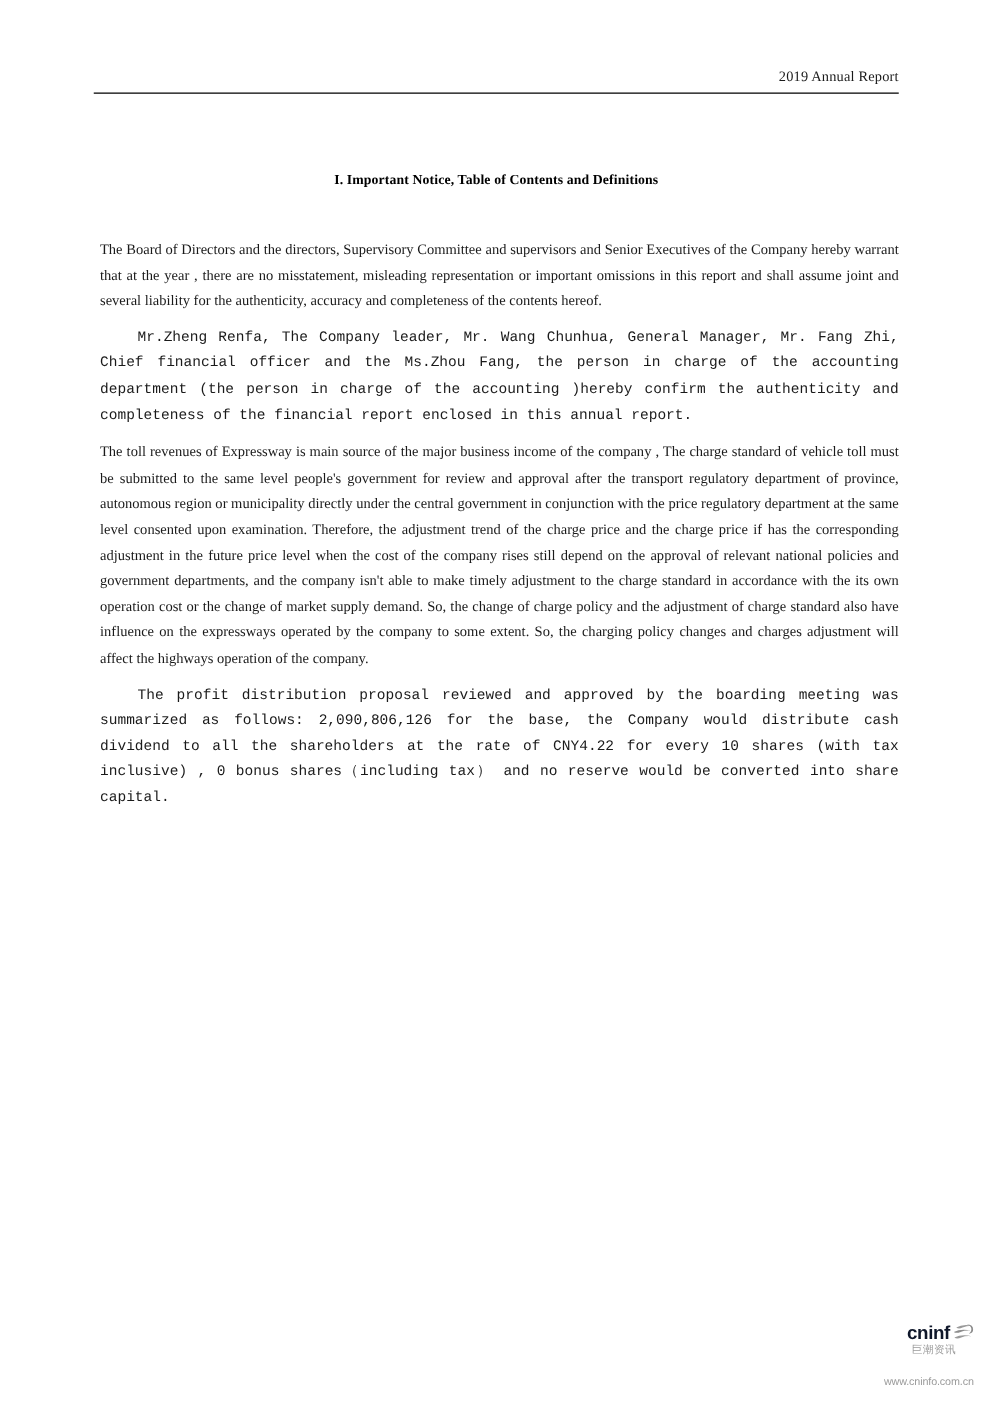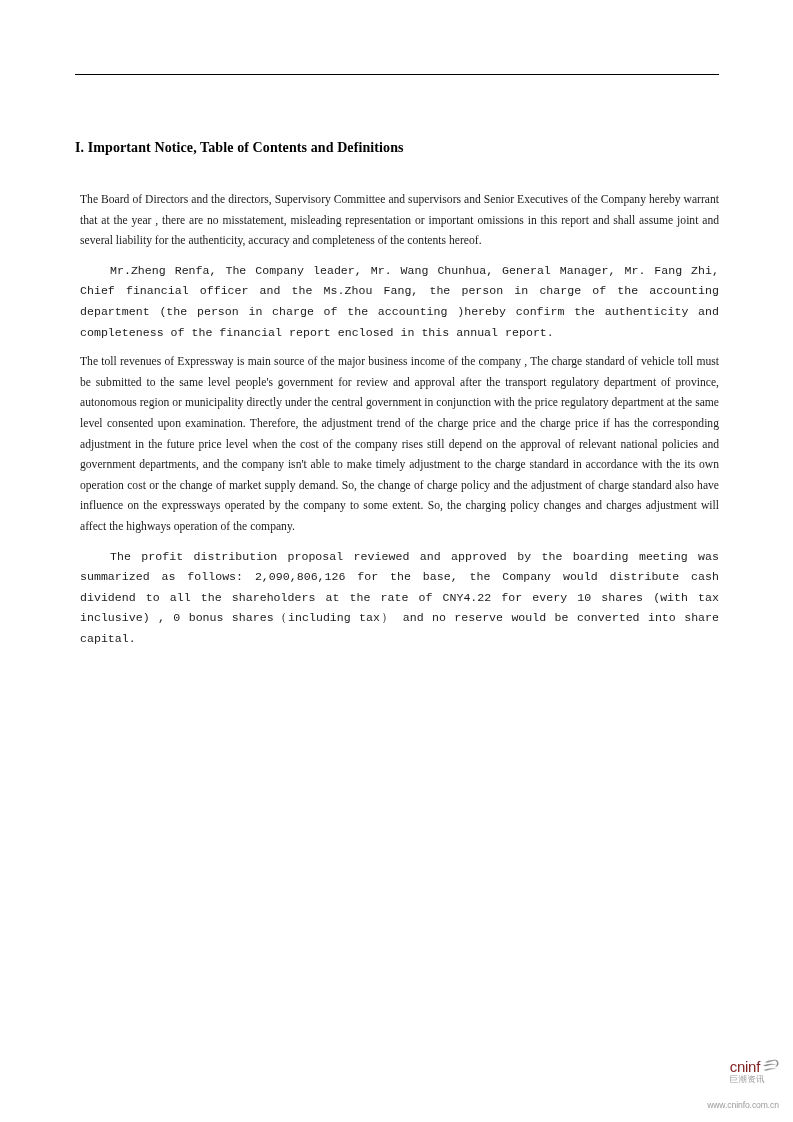--- a/index.html
+++ b/index.html
@@ -43,22 +43,22 @@
     height: 0;
     border-top: 1.4px solid #000000;
   }
 
   
   .doc-title {
     position: absolute;
     left: 75px;
     top: 131px;
     width: 644px;
-    text-align: left;
-    font-size: 14px;
+    text-align: center;
+    font-size: 11px;
     font-weight: bold;
     letter-spacing: 0.1px;
     color: #000000;
   }
 
   
   .body-content {
     position: absolute;
     left: 75px;
     top: 190px;
@@ -95,22 +95,22 @@
   }
   .logo-row {
     display: flex;
     align-items: center;
     justify-content: flex-end;
     gap: 2px;
   }
   .logo-word {
     font-family: "Liberation Sans", "DejaVu Sans", sans-serif;
     font-size: 15px;
-    font-weight: normal;
-    color: #7f1d1d;
+    font-weight: bold;
+    color: #0f172a;
     letter-spacing: -0.3px;
     line-height: 1;
   }
   .logo-mark {
     display: inline-block;
     width: 17px;
     height: 15px;
     flex: 0 0 auto;
   }
   .logo-cn {
@@ -129,20 +129,23 @@
     letter-spacing: -0.1px;
     margin-top: 18px;
     text-align: right;
   }
 </style>
 </head>
 <body>
 
 <div class="page">
 
+  <div class="header">
+    <span class="header-text">2019 Annual Report</span>
+  </div>
   <div class="header-rule"></div>
 
   <h1 class="doc-title">I. Important Notice, Table of Contents and Definitions</h1>
 
   <div class="body-content">
     <p class="para">The Board of Directors and the directors, Supervisory Committee and supervisors and Senior Executives of the Company hereby warrant that at the year , there are no misstatement, misleading representation or important omissions in this report and shall assume joint and several liability for the authenticity, accuracy and completeness of the contents hereof.</p>
     <p class="para indent">Mr.Zheng Renfa, The Company leader, Mr. Wang Chunhua, General Manager, Mr. Fang Zhi, Chief financial officer and the Ms.Zhou Fang, the person in charge of the accounting department (the person in charge of the accounting )hereby confirm the authenticity and completeness of the financial report enclosed in this annual report.</p>
     <p class="para">The toll revenues of Expressway is main source of the major business income of the company , The charge standard of vehicle toll must be submitted to the same level people's government for review and approval after the transport regulatory department of province, autonomous region or municipality directly under the central government in conjunction with the price regulatory department at the same level consented upon examination. Therefore, the adjustment trend of the charge price and the charge price if has the corresponding adjustment in the future price level when the cost of the company rises still depend on the approval of relevant national policies and government departments, and the company isn't able to make timely adjustment to the charge standard in accordance with the its own operation cost or the change of market supply demand. So, the change of charge policy and the adjustment of charge standard also have influence on the expressways operated by the company to some extent. So, the charging policy changes and charges adjustment will affect the highways operation of the company.</p>
     <p class="para indent">The profit distribution proposal reviewed and approved by the boarding meeting was summarized as follows: 2,090,806,126 for the base, the Company would distribute cash dividend to all the shareholders at the rate of CNY4.22 for every 10 shares (with tax inclusive) , 0 bonus shares（including tax） and no reserve would be converted into share capital.</p>
   </div>

